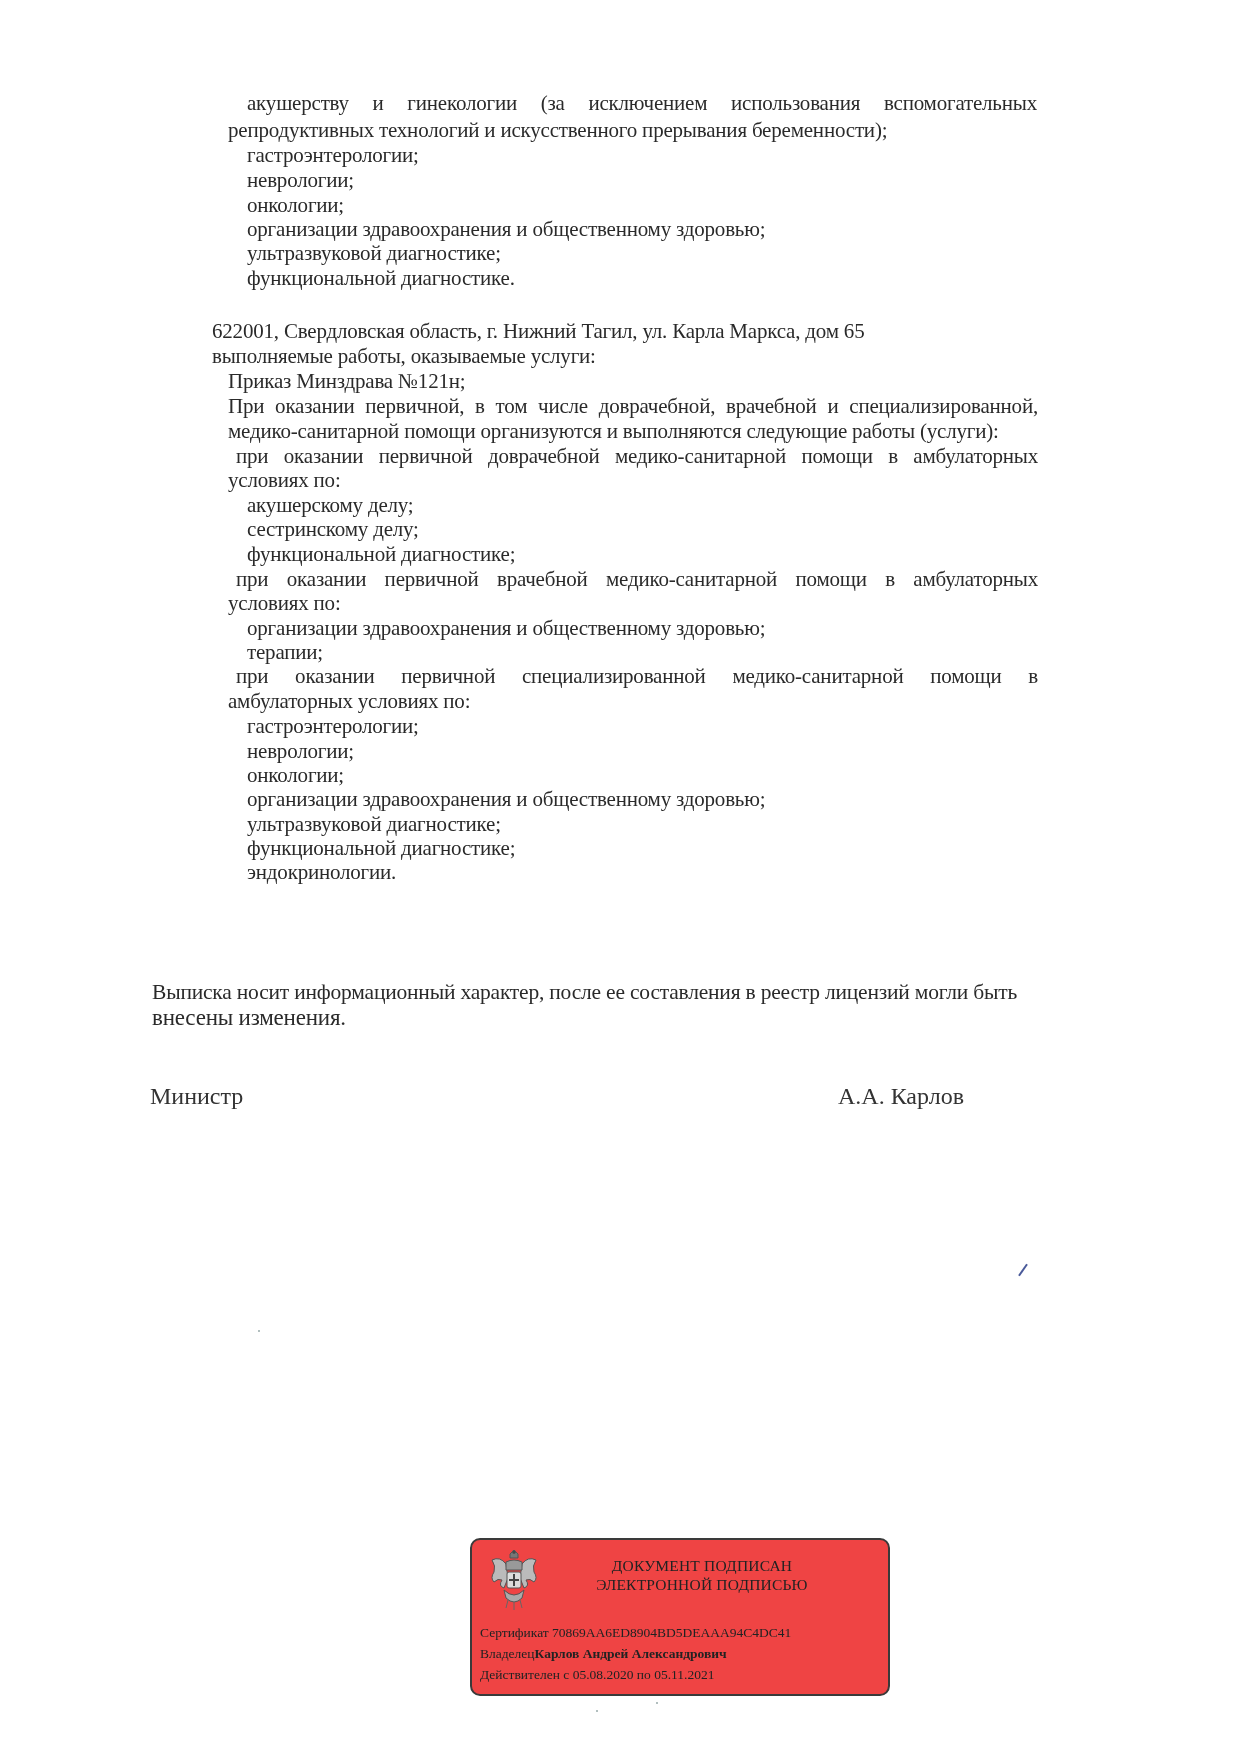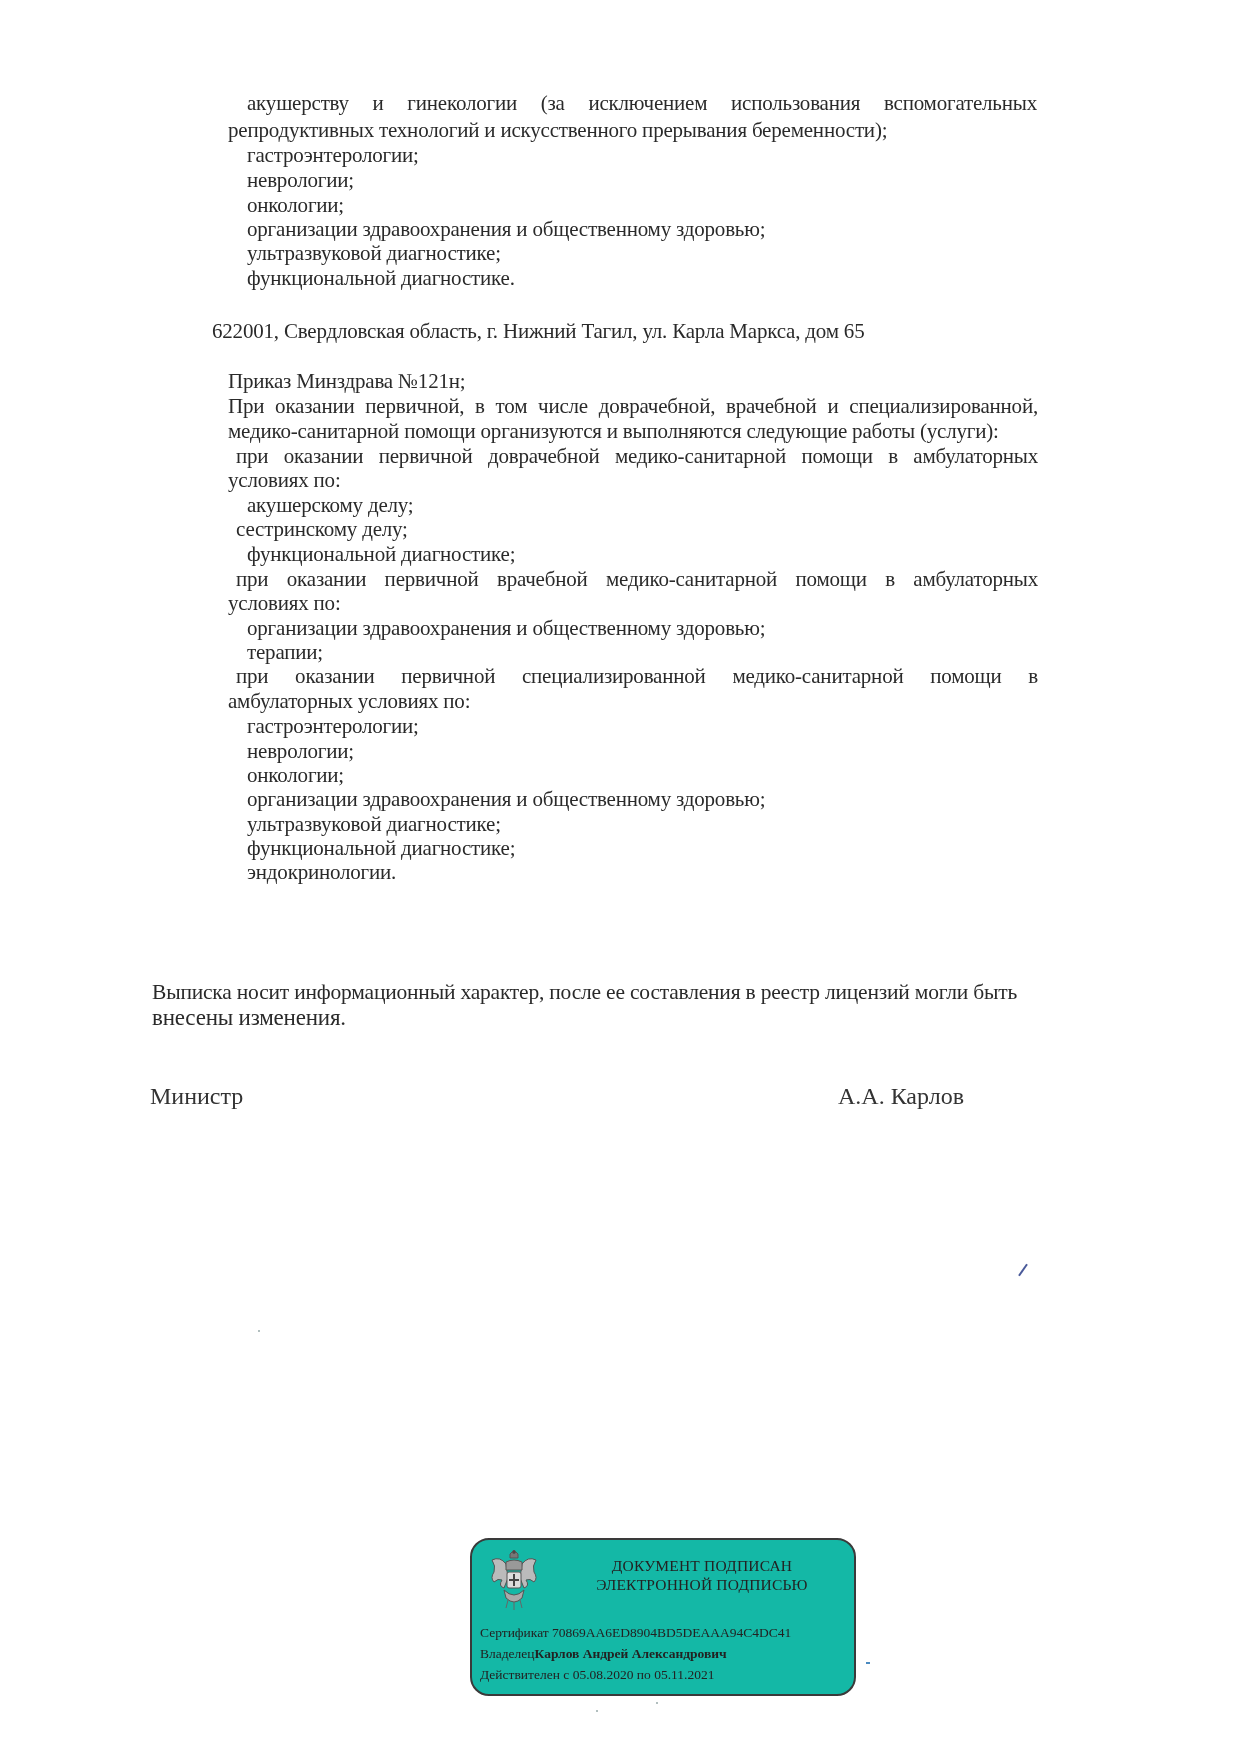--- a/index.html
+++ b/index.html
@@ -2,22 +2,22 @@
 <html><head>
 <meta charset="utf-8">
 <style>
   html, body { margin: 0; padding: 0; background: #ffffff; }
   body { width: 1240px; height: 1754px; position: relative; overflow: hidden;
          font-family: "Liberation Serif", "DejaVu Serif", serif; color: #2a2a2a; }
   .page { position: absolute; left: 0; top: 0; width: 1240px; height: 1754px; }
   .line { position: absolute; font-size: 21px; line-height: 27px; white-space: nowrap; letter-spacing: -0.2px; }
   .justify { text-align: justify; text-align-last: justify; white-space: normal; }
   .sig { position: absolute; font-size: 24px; color: #333; }
-  .stamp { position: absolute; left: 470px; top: 1538px; width: 386px; height: 158px;
-           border: 2px solid #3a3a3a; border-radius: 19px; box-sizing: border-box; background: #14b8a6; }
+  .stamp { position: absolute; left: 470px; top: 1538px; width: 420px; height: 158px;
+           border: 2px solid #3a3a3a; border-radius: 10px; box-sizing: border-box; background: #ef4444; }
   .stamp-emblem { position: absolute; left: 12px; top: 8px; width: 60px; height: 64px; }
   .stamp-title { position: absolute; left: 90px; top: 16px; width: 280px; text-align: center;
                  font-size: 15.5px; line-height: 19px; color: #222; letter-spacing: 0.2px; }
   .stamp-row { position: absolute; left: 8px; font-size: 13.5px; line-height: 18px; color: #222; white-space: nowrap; text-align: center; }
   .stamp-row b { font-weight: bold; }
   .mark { position: absolute; background: #4a5a9a; }
   .speck { position: absolute; width: 2px; height: 2px; background: #9aa; border-radius: 1px; }
 </style>
 </head>
 <body>
@@ -27,28 +27,29 @@
   <div class="line justify" style="left:247px; top:90px; width:790px;">акушерству и гинекологии (за исключением использования вспомогательных</div>
   <div class="line" style="left:228px; top:117px;">репродуктивных технологий и искусственного прерывания беременности);</div>
   <div class="line" style="left:247px; top:142px;">гастроэнтерологии;</div>
   <div class="line" style="left:247px; top:167px;">неврологии;</div>
   <div class="line" style="left:247px; top:192px;">онкологии;</div>
   <div class="line" style="left:247px; top:216px;">организации здравоохранения и общественному здоровью;</div>
   <div class="line" style="left:247px; top:240px;">ультразвуковой диагностике;</div>
   <div class="line" style="left:247px; top:265px;">функциональной диагностике.</div>
 
   <div class="line" style="left:212px; top:318px;">622001, Свердловская область, г. Нижний Тагил, ул. Карла Маркса, дом 65</div>
+  <div class="line" style="left:212px; top:343px;">выполняемые работы, оказываемые услуги:</div>
   <div class="line" style="left:228px; top:368px;">Приказ Минздрава №121н;</div>
   <div class="line justify" style="left:228px; top:393px; width:810px;">При оказании первичной, в том числе доврачебной, врачебной и специализированной,</div>
   <div class="line justify" style="left:236px; top:443px; width:802px;">при оказании первичной доврачебной медико-санитарной помощи в амбулаторных</div>
 
   <div class="line" style="left:228px; top:418px;">медико-санитарной помощи организуются и выполняются следующие работы (услуги):</div>
   <div class="line" style="left:228px; top:467px;">условиях по:</div>
   <div class="line" style="left:247px; top:492px;text-align:right;">акушерскому делу;</div>
-  <div class="line" style="left:236px; top:516px;">сестринскому делу;</div>
+  <div class="line" style="left:247px; top:516px;">сестринскому делу;</div>
   <div class="line" style="left:247px; top:541px;">функциональной диагностике;</div>
 
   <div class="line justify" style="left:236px; top:566px; width:802px;">при оказании первичной врачебной медико-санитарной помощи в амбулаторных</div>
   <div class="line" style="left:228px; top:590px;">условиях по:</div>
   <div class="line" style="left:247px; top:615px;">организации здравоохранения и общественному здоровью;</div>
   <div class="line" style="left:247px; top:639px;">терапии;</div>
 
   <div class="line justify" style="left:236px; top:663px; width:802px;">при оказании первичной специализированной медико-санитарной помощи в</div>
   <div class="line" style="left:228px; top:688px;text-align:center;">амбулаторных условиях по:</div>
   <div class="line" style="left:247px; top:713px;">гастроэнтерологии;</div>

